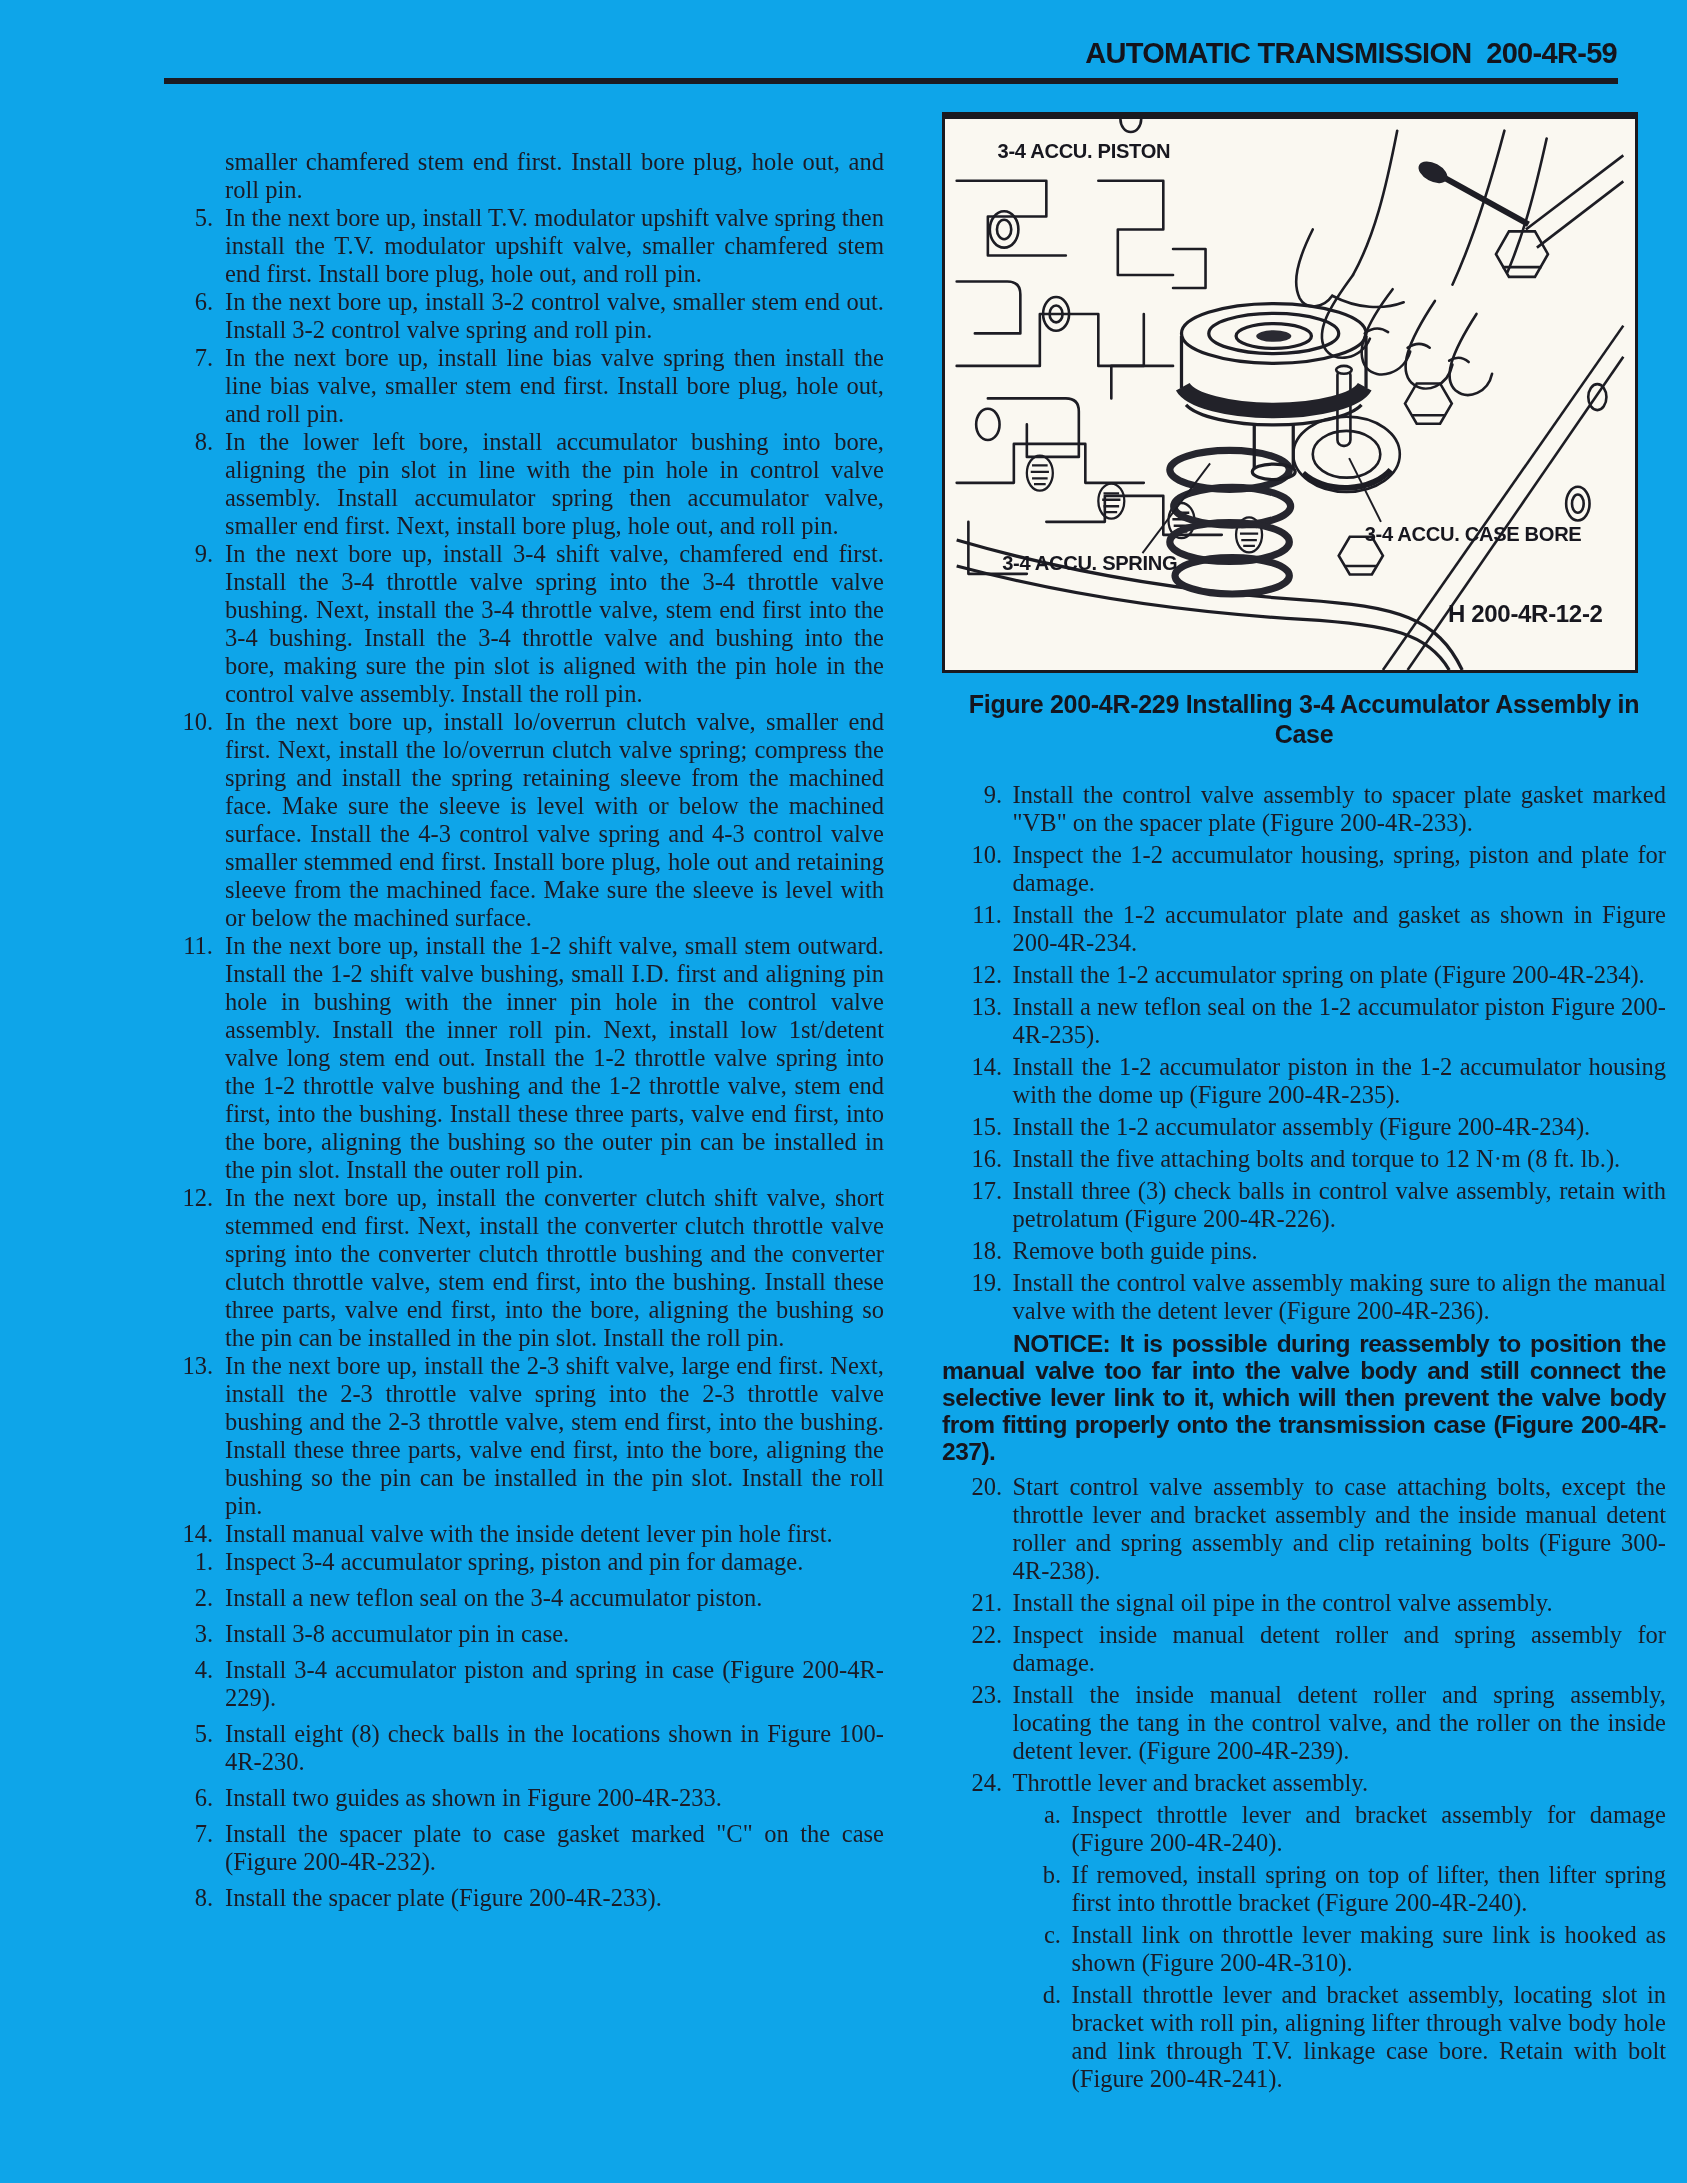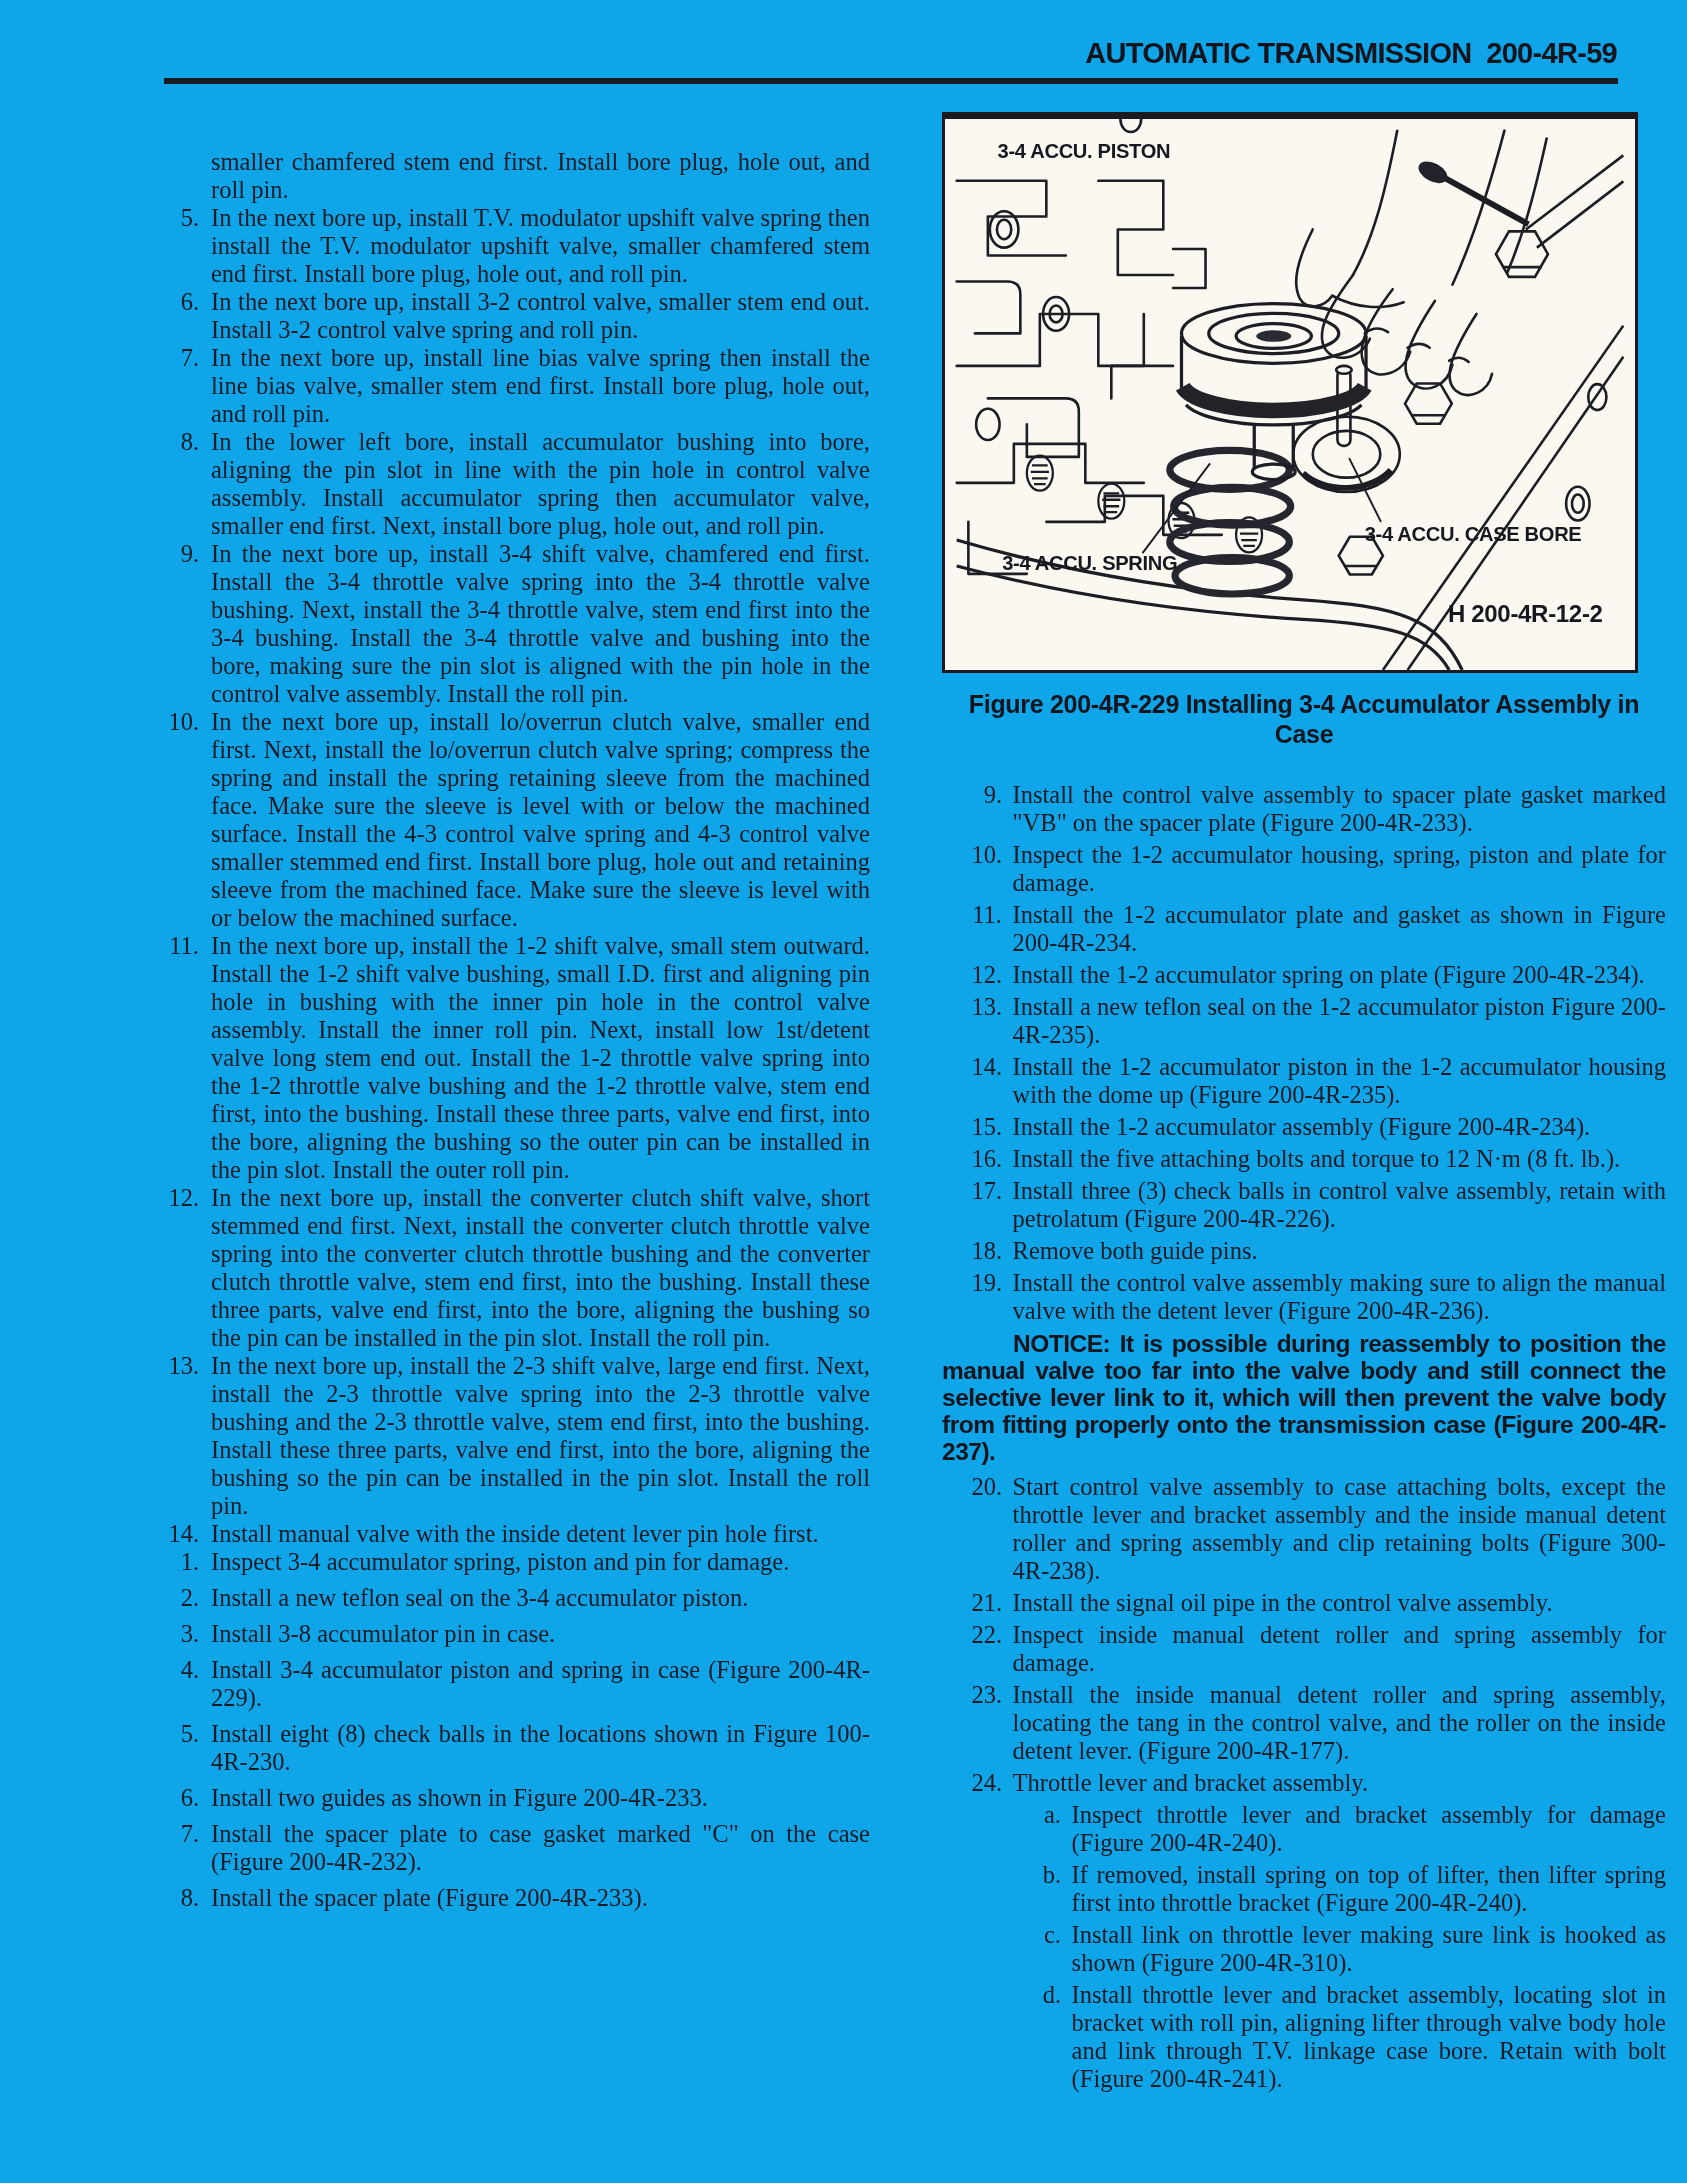--- a/index.html
+++ b/index.html
@@ -15,21 +15,21 @@
     position:absolute; top:37px; right:70px;
     font-family:"Liberation Sans", sans-serif;
     font-weight:700; font-size:29px; letter-spacing:-0.7px;
     color:#14141c; white-space:pre;
   }
   .header-rule {
     position:absolute; top:78px; left:164px;
     width:1454px; height:6px; background:#1b1b22;
   }
   
-  .col-left  { position:absolute; left:150px;  top:148px; width:720px; }
+  .col-left  { position:absolute; left:164px;  top:148px; width:720px; }
   .col-right { position:absolute; left:942px; top:112px; width:724px; }
   .body-text, .item .txt, .cont {
     font-size:24.5px; line-height:28px; text-align:justify;
   }
   .cont { margin:0 0 0 61px; }
   .item { display:flex; align-items:flex-start; margin:0; }
   .item .num { flex:0 0 49px; text-align:right; padding-right:12px; font-size:24.5px; line-height:28px; }
   .item .txt { flex:1; }
   .col-right .item { margin-bottom:4px; }
   .col-right .item .num { flex:0 0 60px; padding-right:10.6px; }
@@ -342,21 +342,21 @@
         <div class="item">
           <span class="num">21.</span>
           <span class="txt">Install the signal oil pipe in the control valve assembly.</span>
         </div>
         <div class="item">
           <span class="num">22.</span>
           <span class="txt">Inspect inside manual detent roller and spring assembly for damage.</span>
         </div>
         <div class="item">
           <span class="num">23.</span>
-          <span class="txt">Install the inside manual detent roller and spring assembly, locating the tang in the control valve, and the roller on the inside detent lever. (Figure 200-4R-177).</span>
+          <span class="txt">Install the inside manual detent roller and spring assembly, locating the tang in the control valve, and the roller on the inside detent lever. (Figure 200-4R-239).</span>
         </div>
         <div class="item">
           <span class="num">24.</span>
           <span class="txt">Throttle lever and bracket assembly.</span>
         </div>
         <div class="item sub">
           <span class="num">a.</span>
           <span class="txt">Inspect throttle lever and bracket assembly for damage (Figure 200-4R-240).</span>
         </div>
         <div class="item sub">

